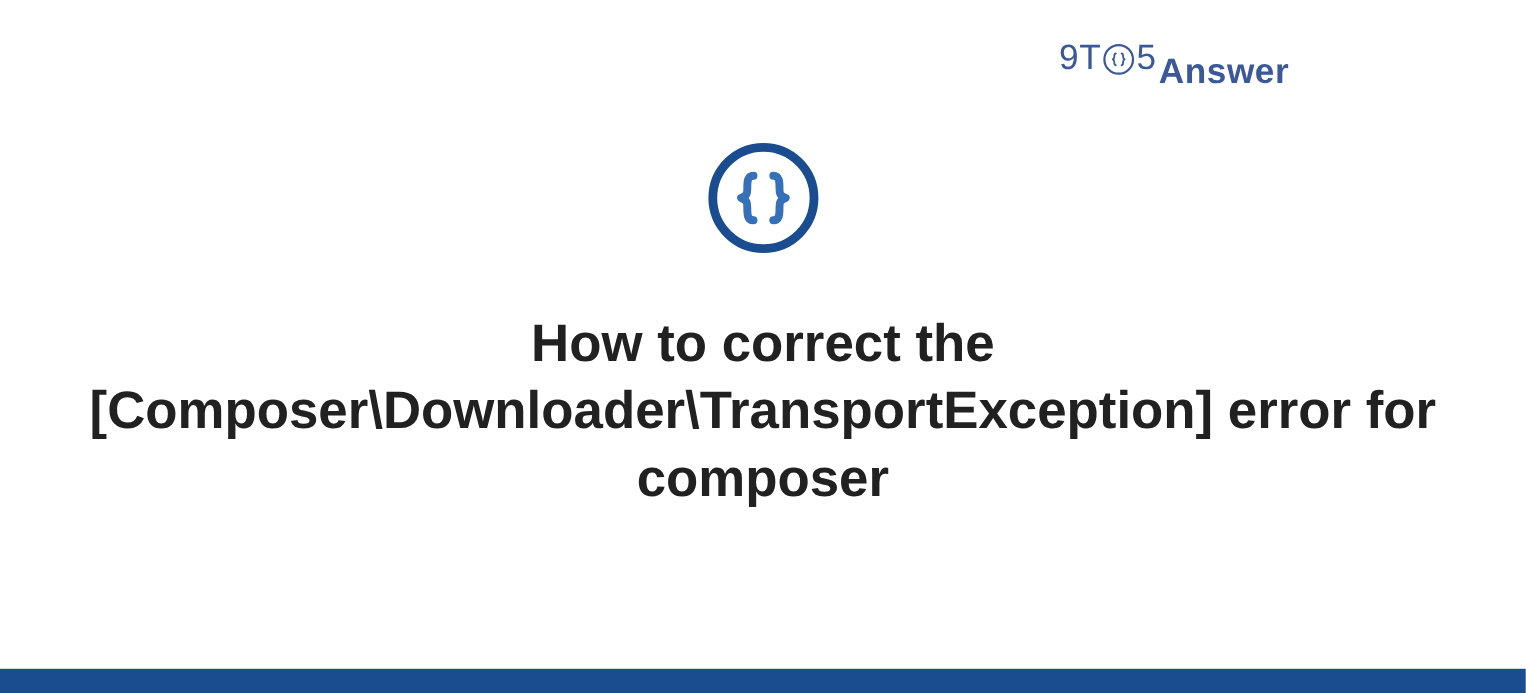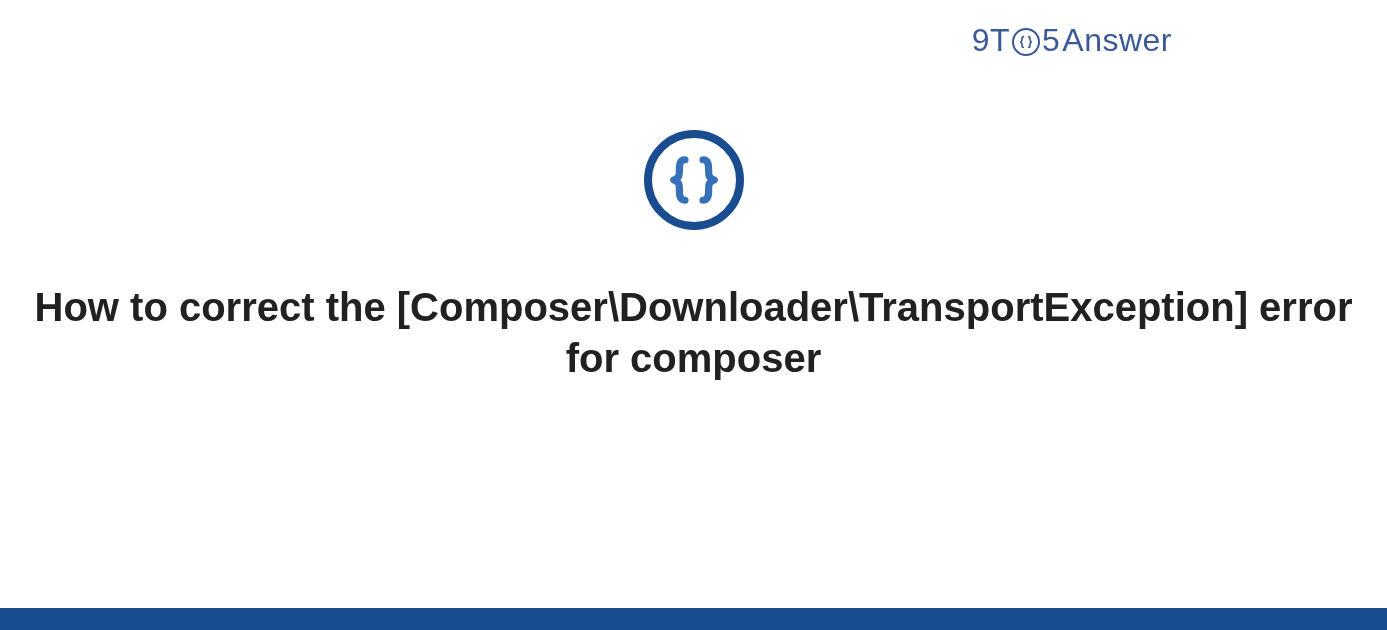--- a/index.html
+++ b/index.html
@@ -45,22 +45,23 @@
       top: 1px;
     }
     .header-logo .logo-circle svg {
       width: 16px;
       height: 16px;
     }
     .header-logo .five {
       font-weight: 400;
     }
     .header-logo .answer {
-      font-weight: 400;
+      font-weight: 700;
       margin-left: 2px;
+      margin-top: 24px;
     }
     .main-icon {
       position: absolute;
       top: 130px;
       left: 50%;
       transform: translateX(-50%);
       width: 100px;
       height: 100px;
       border: 8px solid #1a4d8f;
       border-radius: 50%;
@@ -71,21 +72,21 @@
     .main-icon svg {
       width: 54px;
       height: 54px;
     }
     .title {
       position: absolute;
       top: 282px;
       left: 0;
       right: 0;
       text-align: center;
-      font-size: 40px;
+      font-size: 48px;
       font-weight: bold;
       color: #212121;
       line-height: 1.28;
       padding: 0 21px;
     }
     .bottom-bar {
       position: absolute;
       bottom: 0;
       left: 0;
       right: 0;

